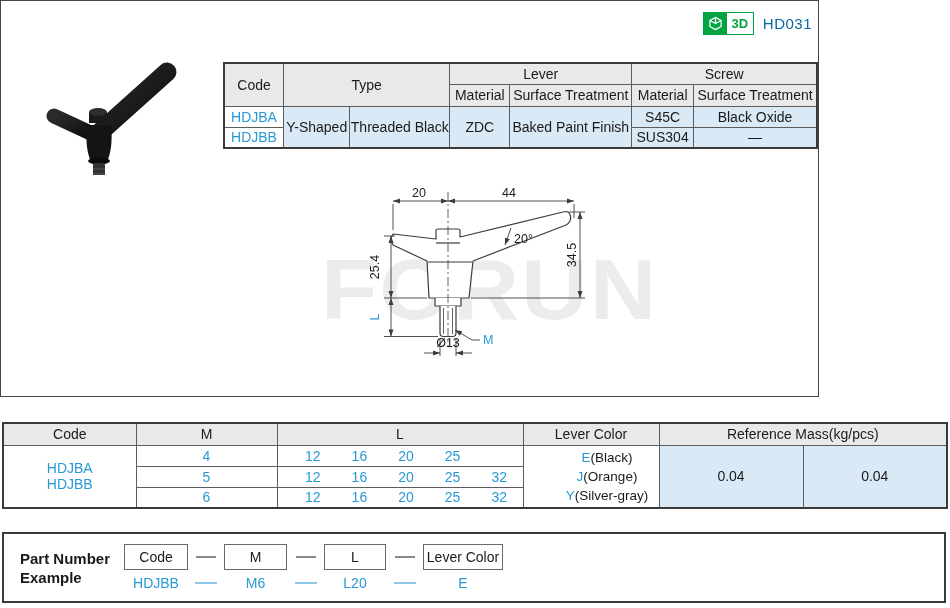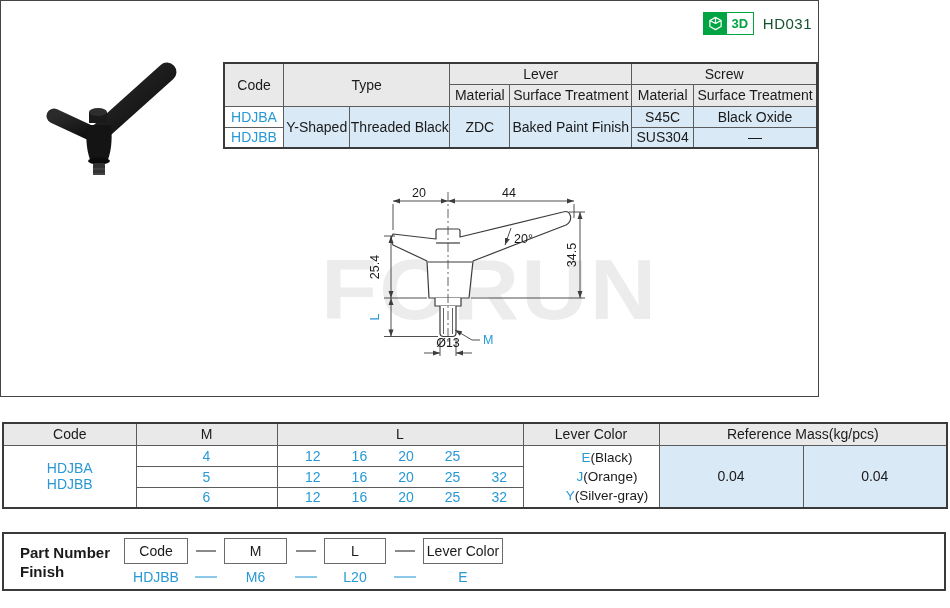--- a/index.html
+++ b/index.html
@@ -10,21 +10,21 @@
   
   .upper-box { position:absolute; left:0; top:0; width:819px; height:397px;
                border:1.5px solid #454545; background:#fff; }
 
   
   .brand-row { position:absolute; top:11px; right:6px; display:flex; align-items:center; gap:9px; }
   .badge-3d { display:flex; align-items:stretch; height:23px; border:1.5px solid var(--badge-green,#00a442); background:#fff; cursor:pointer; }
   .badge-3d-iconbox { width:23px; background:var(--badge-green,#00a442); display:flex; align-items:center; justify-content:center; }
   .badge-3d-label { width:26px; display:flex; align-items:center; justify-content:center;
                     color:var(--badge-green,#00a442); font-size:13px; font-weight:bold; }
-  .page-code { font-size:15px; color:#14532d; letter-spacing:.5px; }
+  .page-code { font-size:15px; color:#0369a1; letter-spacing:.5px; }
 
   
   table { border-collapse:collapse; table-layout:fixed; }
   th, td { border:1px solid #5c5c5c; text-align:center; vertical-align:middle;
            font-weight:normal; font-size:14px; overflow:hidden; white-space:nowrap; }
   th { background:var(--header-gray-bg,#e9e9e9); }
   td.cell-blue-bg { background:var(--light-blue-bg,#d9e9f6); }
   .blue { color:var(--accent-blue,#2899d5);margin-left:12px; }
 
   .spec-table { position:absolute; left:222px; top:61px; border:2px solid #3a3a3a; }
@@ -41,21 +41,21 @@
   
   .watermark { position:absolute; left:320px; top:243px; z-index:0; font-size:92px; font-weight:800;
                color:var(--watermark-gray,#ececec); letter-spacing:2px; line-height:1;
                transform:scaleY(.92); user-select:none; }
   .drawing-wrap { position:absolute; left:350px; top:183px; width:312px; height:213px; z-index:1; }
   .drawing-wrap svg text { font-family:"Liberation Sans", sans-serif; font-size:12.5px; fill:#1a1a1a; }
   .drawing-wrap svg text.svg-blue { fill:var(--accent-blue,#2899d5); }
   .photo-wrap { position:absolute; left:30px; top:52px; width:170px; height:122px; }
 
   
-  .pne-box { position:absolute; left:2px; top:532px; width:944px; height:59px;
+  .pne-box { position:absolute; left:2px; top:532px; width:944px; height:71px;
              border:2px solid #3a3a3a; display:flex; align-items:center; padding-left:16px; }
   .pne-title { width:104px; font-size:15px; font-weight:bold; line-height:19px; }
   .pne-grid { display:grid; grid-template-columns:64px 36px 63px 37px 62px 37px 80px;
               grid-auto-rows:auto; row-gap:5px; align-items:center; justify-items:center; }
   .pne-field-box { width:100%; height:26px; border:1.5px solid #6a6a6a; display:flex;
                    align-items:center; justify-content:center; font-size:14px; background:#fff; }
   .dash-gray { width:20px; height:2px; background:#8a8a8a; }
   .dash-blue { width:22px; height:2px; background:#8cc8ea; }
   .pne-value { font-size:14px; color:var(--accent-blue,#2899d5); }
 </style>
@@ -270,21 +270,21 @@
         <span>32</span>
       </div>
           </td>
     </tr>
   </tbody>
     </table>
 
   <div class="pne-box">
     <div class="pne-title">
       <div>Part Number</div>
-      <div>Finish</div>
+      <div>Example</div>
     </div>
     <div class="pne-grid">
       <div class="pne-field-box">Code</div>
       <div class="dash-gray"></div>
       <div class="pne-field-box">M</div>
       <div class="dash-gray"></div>
       <div class="pne-field-box">L</div>
       <div class="dash-gray"></div>
       <div class="pne-field-box">Lever Color</div>
 

